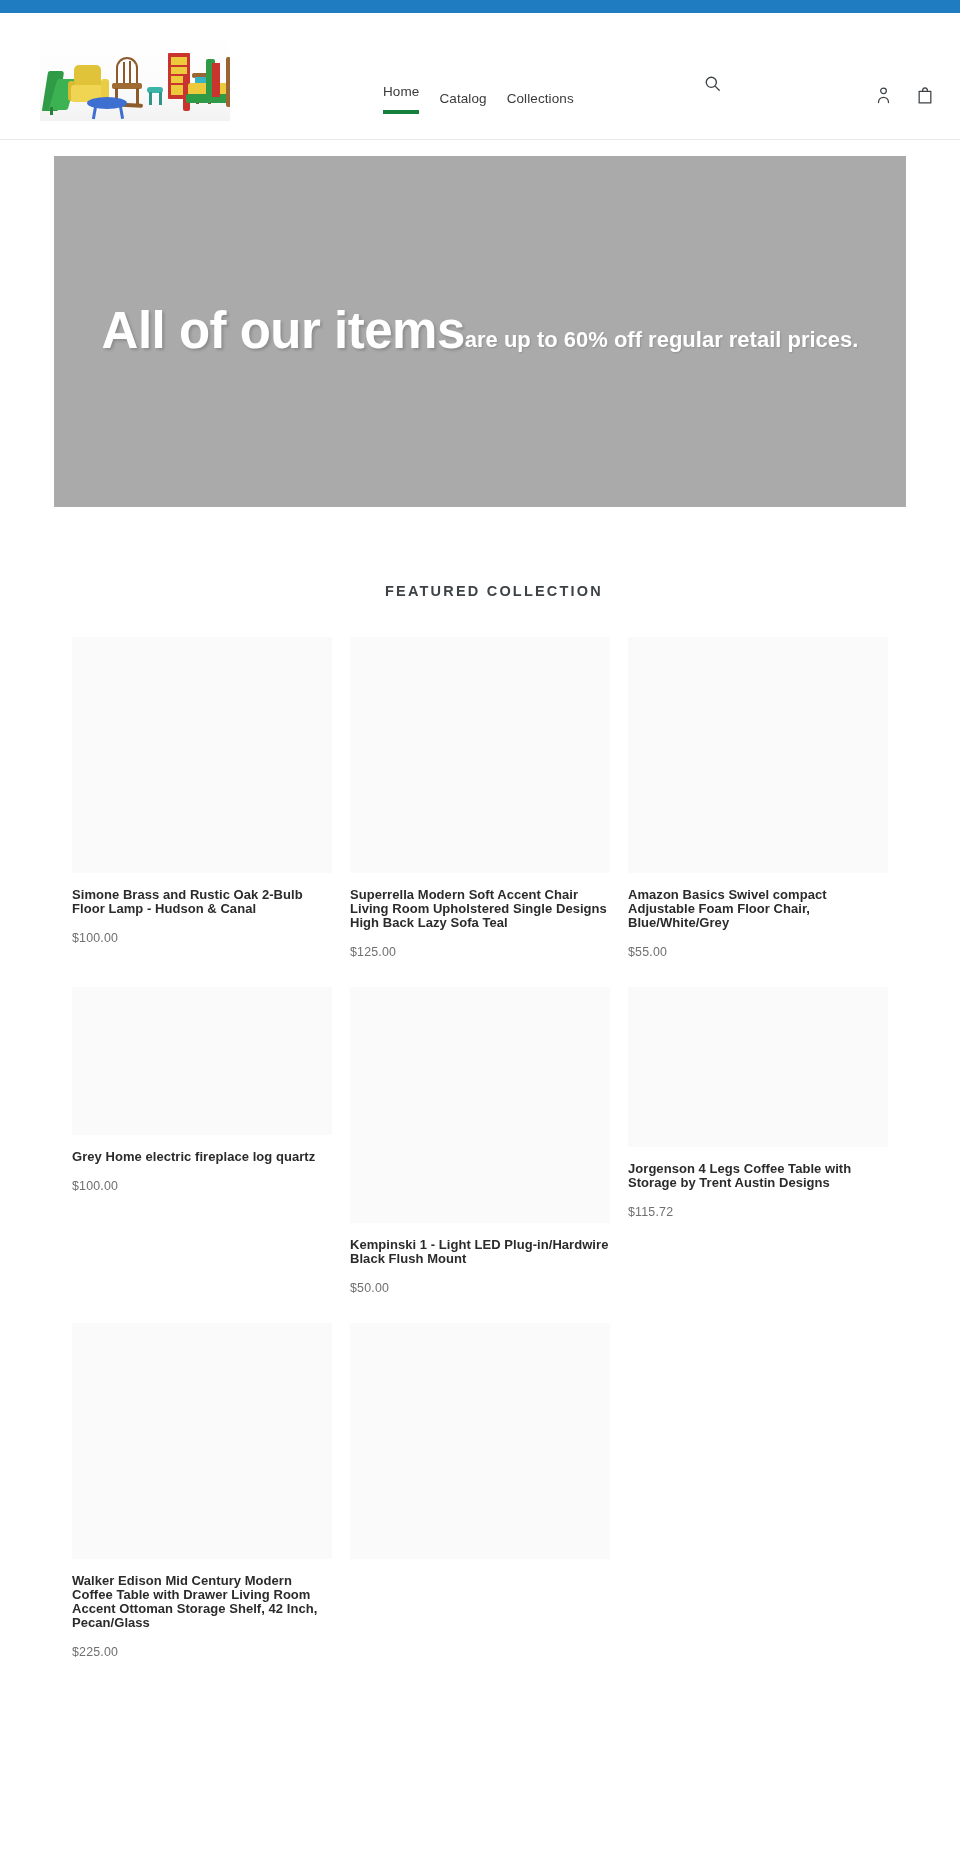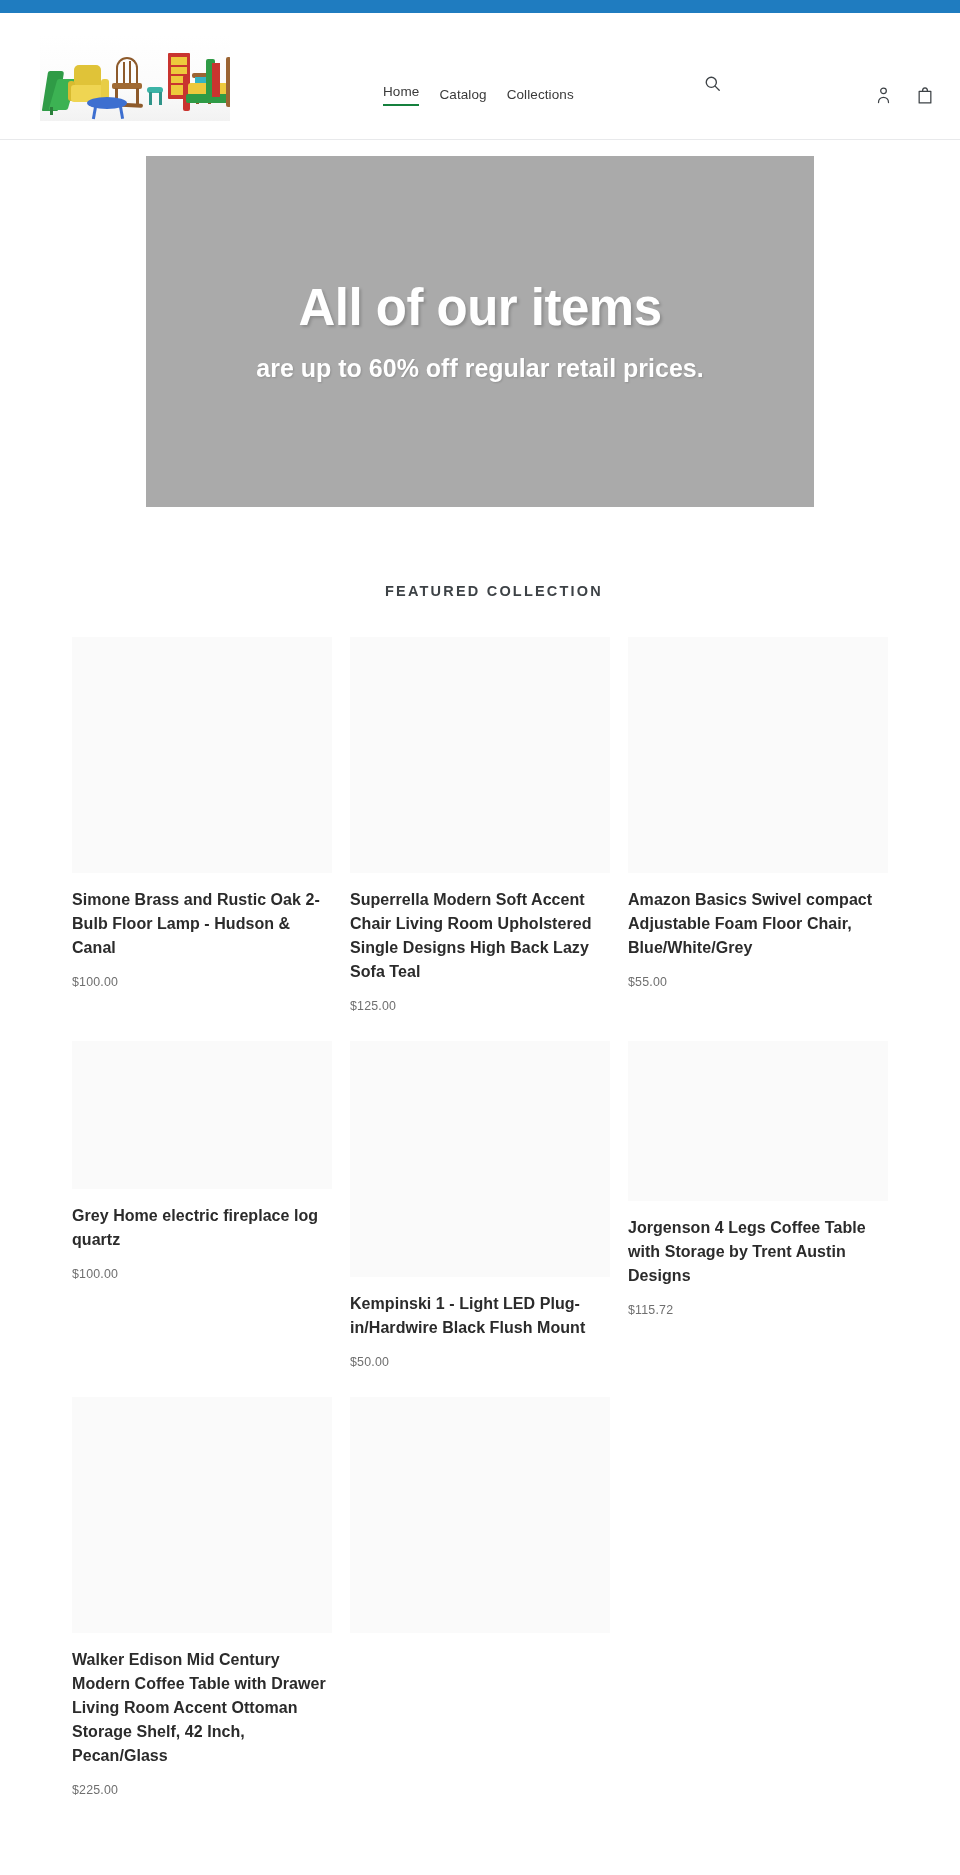--- a/index.html
+++ b/index.html
@@ -139,22 +139,22 @@
   }
   .nav-link {
     font-size: 13.5px;
     color: #3a3a3a;
     text-decoration: none;
     letter-spacing: 0.1px;
     line-height: 18px;
     cursor: pointer;
   }
   .nav-link.is-active {
-    border-bottom: 2px solid #15803d;
-    padding-bottom: 3px;
+    border-bottom: 4px solid #15803d;
+    padding-bottom: 9px;
   }
 
   .search-btn {
     position: absolute;
     left: 700px;
     top: 58px;
     width: 24px;
     height: 24px;
     background: none;
     border: none;
@@ -177,41 +177,41 @@
     padding: 0;
     cursor: pointer;
     line-height: 0;
     width: 22px;
     height: 24px;
   }
 
   
   .hero {
     position: relative;
-    width: 668px;
+    width: 852px;
     height: 351px;
     margin: 16px auto 0;
     background: #aaaaaa;
     display: flex;
-    flex-direction: column;
+    flex-direction: row;
     align-items: center;
     justify-content: center;
     overflow: hidden;
   }
   .hero-title {
     font-size: 51px;
     font-weight: 700;
     color: #ffffff;
     letter-spacing: -0.5px;
     text-shadow: 2px 2px 3px rgba(0,0,0,0.18);
     line-height: 1.1;
   }
   .hero-sub {
     margin-top: 17px;
-    font-size: 25px;
+    font-size: 22px;
     font-weight: 700;
     color: #ffffff;
     text-shadow: 1px 1px 2px rgba(0,0,0,0.15);
   }
 
   
   .section-title {
     text-align: center;
     margin-top: 76px;
     font-size: 14.5px;
@@ -245,23 +245,23 @@
     display: block;
   }
   .product-media.tall   { height: 236px; }
   .product-media.mid    { height: 226px; }
   .product-media.short  { height: 121px; }
   .product-media.xshort { height: 148px; }
   .product-media.med    { height: 160px; }
 
   .product-title {
     margin-top: 15px;
-    font-size: 16px;
+    font-size: 13px;
     font-weight: 700;
-    line-height: 24px;
+    line-height: 14px;
     color: #2b2b2b;
     letter-spacing: 0.05px;
   }
   .product-price {
     margin-top: 15px;
     font-size: 12.4px;
     color: #6f6f6f;
     letter-spacing: 0.2px;
   }
 </style>

